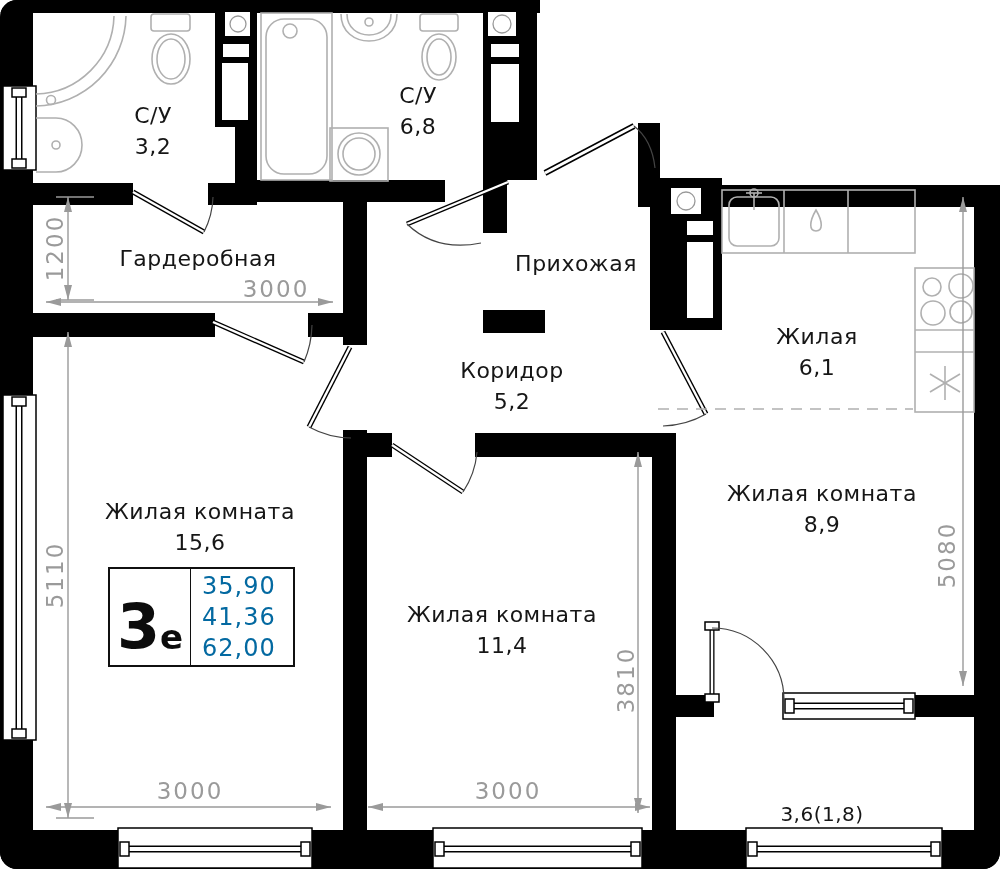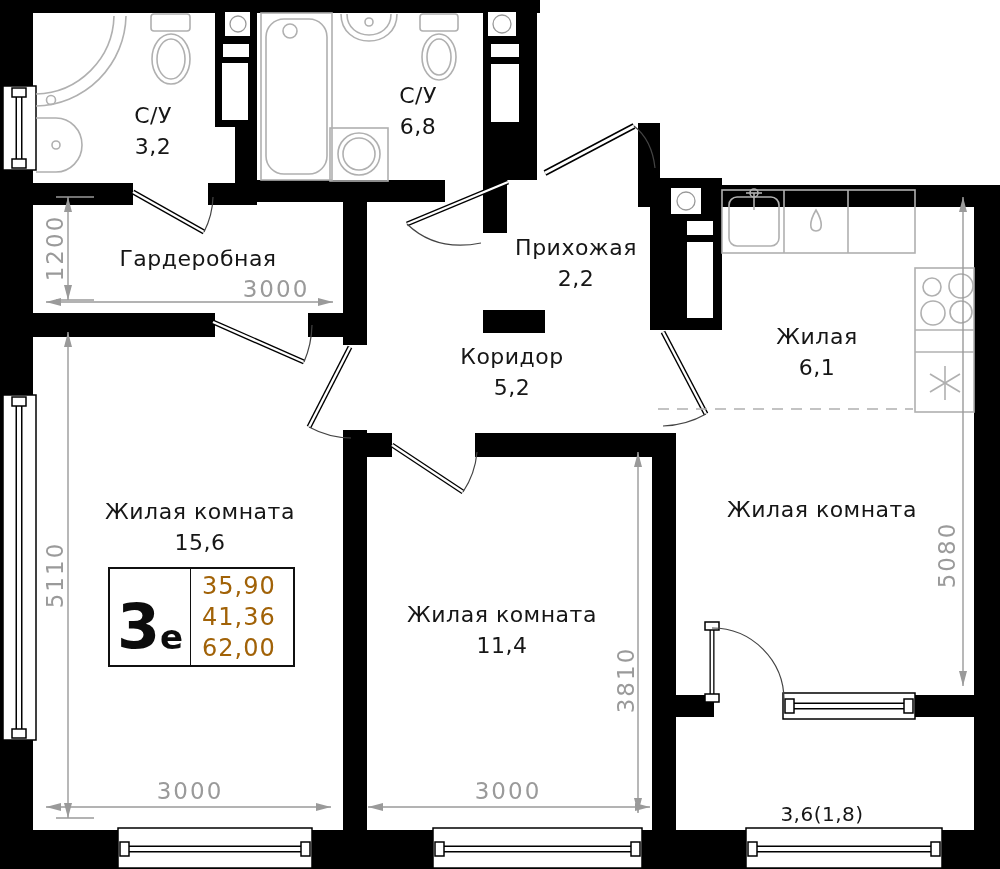--- a/index.html
+++ b/index.html
@@ -1,31 +1,31 @@
 <!DOCTYPE html>
 <html><head>
 <meta charset="utf-8">
 <style>
   html,body{margin:0;padding:0;background:#fff;}
   #plan-root{position:relative;width:1000px;height:869px;background:#fff;overflow:hidden;
-    font-family:"DejaVu Sans","Liberation Sans",sans-serif;}
+    font-family:"DejaVu Sans","Liberation Sans",sans-serif;border-radius:17px;}
   #plan-root svg{position:absolute;left:0;top:0;}
   .lbl{position:absolute;transform:translate(-50%,-50%);text-align:center;color:#161616;
     font-size:22px;line-height:31px;white-space:nowrap;letter-spacing:0.5px;}
   .dim{position:absolute;transform:translate(-50%,-50%);color:#9a9a9a;font-size:23px;
     letter-spacing:2px;white-space:nowrap;}
   .dim.vert{transform:translate(-50%,-50%) rotate(-90deg);}
   .stamp{position:absolute;left:108px;top:567px;width:187px;height:100px;background:#fff;
     border:2.5px solid #101010;box-sizing:border-box;display:flex;}
   .stamp-left{width:80px;border-right:1.5px solid #101010;display:flex;align-items:flex-end;
     justify-content:center;padding-bottom:14px;}
   .stamp-big{font-size:62px;font-weight:700;line-height:0.78;color:#0c0c0c;}
   .stamp-sub{font-size:34px;font-weight:700;line-height:0.8;color:#0c0c0c;}
   .stamp-right{flex:1;display:flex;flex-direction:column;justify-content:space-evenly;
-    padding-left:11px;font-size:24px;color:#a16207;letter-spacing:1px;}
+    padding-left:11px;font-size:24px;color:#0369a1;letter-spacing:1px;}
 </style>
 </head>
 <body>
 
 <div id="plan-root">
 
 <svg width="1000" height="869" viewBox="0 0 1000 869">
 
   <g fill="#000">
     <rect x="0" y="0" width="540" height="13"></rect>
@@ -273,40 +273,40 @@
   </div>
   <div class="lbl" style="left:418px;top:111px">
     <div>С/У</div>
     <div>6,8</div>
   </div>
   <div class="lbl" style="left:198px;top:258px">
     <div>Гардеробная</div>
   </div>
   <div class="lbl" style="left:576px;top:263px">
     <div>Прихожая</div>
-    <div>2,2</div>
-  </div>
-  <div class="lbl" style="left:512px;top:372px">
+  </div>
+  <div class="lbl" style="left:512px;top:386px">
     <div>Коридор</div>
     <div>5,2</div>
   </div>
   <div class="lbl" style="left:817px;top:352px">
     <div>Жилая</div>
     <div>6,1</div>
   </div>
   <div class="lbl" style="left:200px;top:527px">
     <div>Жилая комната</div>
     <div>15,6</div>
   </div>
   <div class="lbl" style="left:502px;top:630px">
     <div>Жилая комната</div>
     <div>11,4</div>
   </div>
   <div class="lbl" style="left:822px;top:509px">
     <div>Жилая комната</div>
+    <div>8,9</div>
   </div>
   <div class="lbl" style="left:822px;top:814px;font-size:20px">
     <div>3,6(1,8)</div>
   </div>
 
   <span class="dim vert" style="left:55px;top:248px">1200</span>
   <span class="dim" style="left:276px;top:289px">3000</span>
   <span class="dim vert" style="left:55px;top:575px">5110</span>
   <span class="dim" style="left:190px;top:791px">3000</span>
   <span class="dim" style="left:508px;top:791px">3000</span>

